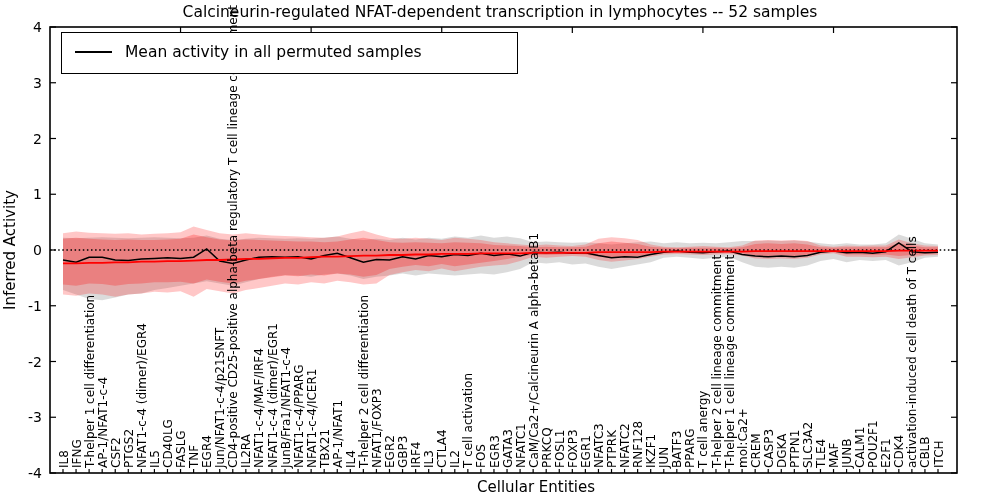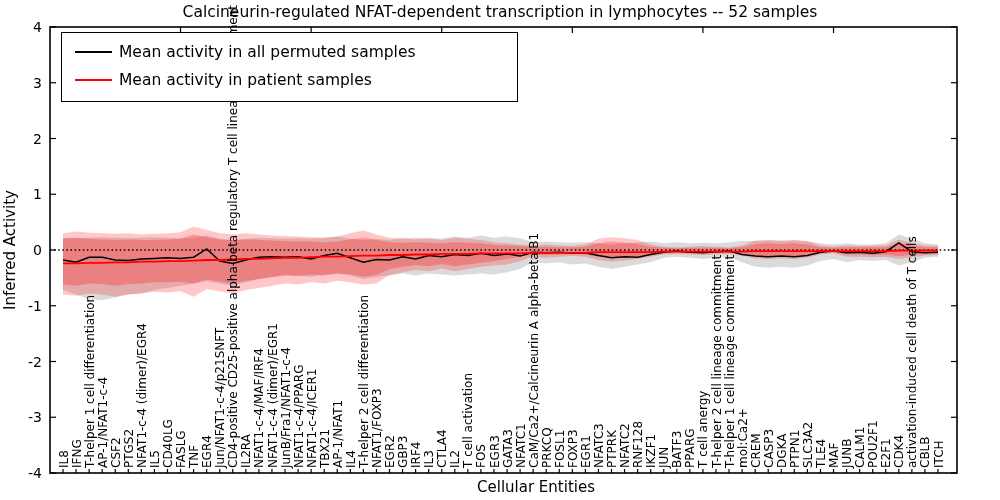--- a/index.html
+++ b/index.html
@@ -7,21 +7,21 @@
   .figure{position:relative;width:1000px;height:500px;background:#fff;overflow:hidden;}
   #plot-svg{position:absolute;left:0;top:0;width:1000px;height:500px;}
   svg text{font-family:"DejaVu Sans",sans-serif;}
   .title{position:absolute;top:3px;left:0;width:100%;text-align:center;font-size:15.5px;white-space:nowrap;}
   .xlabel{position:absolute;top:478px;left:0;width:100%;text-align:center;font-size:15px;padding-left:36px;}
   .ylabel{position:absolute;left:10px;top:250px;transform:translate(-50%,-50%) rotate(-90deg);font-size:15px;white-space:nowrap;}
   .legend{position:absolute;left:61px;top:32px;width:457px;box-sizing:border-box;
           border:1.4px solid #000;background:#fff;padding:5px 0 7px 0;}
   .legend-row{display:flex;align-items:center;height:28px;}
   .legend-swatch{display:inline-block;width:37px;height:0;border-top:2px solid #000;margin-left:13px;}
-  .legend-label{margin-left:7px;font-size:15.5px;white-space:nowrap;}
+  .legend-label{margin-left:13px;font-size:15.5px;white-space:nowrap;}
 </style>
 </head>
 <body>
 
 <div class="figure">
   <svg id="plot-svg" viewBox="0 0 1000 500">
       <g>
         <path d="M63.0,237.7L76.1,238.3L89.1,237.7L102.2,237.2L115.2,237.7L128.3,238.3L141.4,237.7L154.4,237.2L167.5,237.7L180.5,238.3L193.6,237.7L206.7,235.5L219.7,238.8L232.8,240.0L245.8,238.8L258.9,237.7L272.0,238.3L285.0,238.8L298.1,238.3L311.1,238.8L324.2,237.7L337.3,236.6L350.3,238.8L363.4,240.0L376.4,238.8L389.5,240.0L402.6,237.7L415.6,239.4L428.7,237.7L441.7,238.8L454.8,236.6L467.9,237.7L480.9,235.5L494.0,237.7L507.0,236.6L520.1,238.3L533.1,242.2L546.2,241.6L559.3,242.2L572.3,242.8L585.4,242.2L598.4,243.3L611.5,244.4L624.6,243.3L637.6,242.2L650.7,241.6L663.7,243.3L676.8,242.2L689.9,243.3L702.9,242.8L716.0,243.3L729.0,242.2L742.1,241.1L755.2,241.1L768.2,240.5L781.3,241.1L794.3,240.5L807.4,241.6L820.5,243.3L833.5,244.4L846.6,243.3L859.6,244.4L872.7,244.4L885.8,243.3L898.8,234.4L911.9,238.8L924.9,243.3L938.0,244.4L938.0,256.7L924.9,257.8L911.9,262.3L898.8,265.6L885.8,260.0L872.7,261.1L859.6,260.0L846.6,262.3L833.5,258.9L820.5,261.1L807.4,265.6L794.3,267.8L781.3,266.7L768.2,267.8L755.2,266.7L742.1,262.3L729.0,256.7L716.0,257.8L702.9,258.9L689.9,257.8L676.8,256.7L663.7,257.8L650.7,262.3L637.6,264.5L624.6,266.7L611.5,269.0L598.4,266.7L585.4,263.4L572.3,264.5L559.3,262.3L546.2,263.4L533.1,262.3L520.1,269.0L507.0,272.3L494.0,274.5L480.9,273.4L467.9,274.5L454.8,275.6L441.7,274.5L428.7,273.4L415.6,275.6L402.6,273.4L389.5,275.6L376.4,276.8L363.4,279.0L350.3,275.6L337.3,273.4L324.2,274.5L311.1,276.8L298.1,275.6L285.0,275.1L272.0,276.8L258.9,279.0L245.8,282.3L232.8,285.7L219.7,283.4L206.7,281.2L193.6,283.4L180.5,285.7L167.5,287.9L154.4,290.1L141.4,293.5L128.3,294.6L115.2,297.4L102.2,300.2L89.1,299.1L76.1,294.6L63.0,290.1Z" fill="#000000" fill-opacity="0.14"></path>
         <path d="M63.0,233.3L76.1,231.6L89.1,232.7L102.2,233.3L115.2,233.8L128.3,233.3L141.4,234.4L154.4,233.8L167.5,233.3L180.5,232.2L193.6,226.6L206.7,229.9L219.7,233.3L232.8,234.4L245.8,233.3L258.9,234.4L272.0,235.5L285.0,236.1L298.1,236.6L311.1,237.2L324.2,237.7L337.3,236.6L350.3,233.3L363.4,230.5L376.4,234.4L389.5,237.7L402.6,238.8L415.6,237.7L428.7,238.8L441.7,240.0L454.8,237.7L467.9,238.8L480.9,240.0L494.0,242.2L507.0,243.3L520.1,244.4L533.1,245.5L546.2,244.4L559.3,245.5L572.3,246.1L585.4,244.4L598.4,238.8L611.5,237.2L624.6,238.3L637.6,240.0L650.7,244.4L663.7,246.7L676.8,247.2L689.9,246.7L702.9,246.1L716.0,246.7L729.0,247.2L742.1,245.5L755.2,240.5L768.2,240.0L781.3,240.5L794.3,240.0L807.4,241.1L820.5,245.5L833.5,246.7L846.6,245.5L859.6,246.1L872.7,245.5L885.8,245.5L898.8,239.4L911.9,243.3L924.9,245.5L938.0,246.1L938.0,255.0L924.9,255.6L911.9,257.2L898.8,258.9L885.8,256.7L872.7,257.2L859.6,256.7L846.6,256.7L833.5,253.3L820.5,254.5L807.4,257.8L794.3,258.9L781.3,258.4L768.2,258.9L755.2,258.4L742.1,255.6L729.0,253.9L716.0,254.5L702.9,255.0L689.9,254.5L676.8,253.9L663.7,254.5L650.7,256.7L637.6,258.9L624.6,260.6L611.5,261.7L598.4,260.0L585.4,256.7L572.3,256.1L559.3,256.7L546.2,257.8L533.1,256.7L520.1,261.1L507.0,264.5L494.0,265.6L480.9,266.7L467.9,269.0L454.8,271.2L441.7,268.4L428.7,271.2L415.6,270.1L402.6,272.3L389.5,275.1L376.4,283.4L363.4,284.6L350.3,282.3L337.3,280.7L324.2,283.4L311.1,282.3L298.1,284.6L285.0,283.4L272.0,285.7L258.9,287.9L245.8,290.1L232.8,293.5L219.7,291.3L206.7,289.0L193.6,296.8L180.5,291.3L167.5,292.4L154.4,291.8L141.4,293.5L128.3,294.6L115.2,296.8L102.2,294.6L89.1,293.5L76.1,295.7L63.0,294.6Z" fill="#ff0000" fill-opacity="0.22"></path>
         <path d="M63.0,238.8L76.1,237.7L89.1,238.8L102.2,239.4L115.2,240.0L128.3,239.4L141.4,240.0L154.4,240.0L167.5,239.4L180.5,238.8L193.6,234.4L206.7,237.2L219.7,239.4L232.8,240.5L245.8,239.4L258.9,240.0L272.0,240.5L285.0,241.1L298.1,241.6L311.1,241.6L324.2,242.2L337.3,241.6L350.3,239.4L363.4,237.7L376.4,240.0L389.5,242.2L402.6,242.8L415.6,242.2L428.7,242.8L441.7,243.3L454.8,242.2L467.9,242.8L480.9,243.3L494.0,245.0L507.0,245.5L520.1,246.1L533.1,247.2L546.2,246.7L559.3,247.2L572.3,247.2L585.4,246.7L598.4,243.3L611.5,241.6L624.6,242.8L637.6,243.9L650.7,246.7L663.7,247.8L676.8,248.3L689.9,247.8L702.9,247.8L716.0,247.8L729.0,248.3L742.1,247.2L755.2,243.9L768.2,243.3L781.3,243.9L794.3,243.3L807.4,244.4L820.5,247.2L833.5,247.8L846.6,247.2L859.6,247.2L872.7,247.2L885.8,247.2L898.8,243.3L911.9,245.5L924.9,247.2L938.0,247.2L938.0,253.3L924.9,253.9L911.9,255.0L898.8,256.1L885.8,254.5L872.7,255.0L859.6,254.5L846.6,254.5L833.5,252.2L820.5,252.8L807.4,255.0L794.3,256.1L781.3,255.6L768.2,256.1L755.2,255.6L742.1,253.3L729.0,252.8L716.0,252.8L702.9,253.3L689.9,252.8L676.8,252.8L663.7,252.8L650.7,254.5L637.6,256.1L624.6,256.7L611.5,257.8L598.4,256.7L585.4,254.5L572.3,253.9L559.3,254.5L546.2,255.0L533.1,254.5L520.1,256.7L507.0,258.9L494.0,261.1L480.9,262.8L467.9,264.5L454.8,266.2L441.7,263.9L428.7,266.2L415.6,265.1L402.6,266.7L389.5,269.0L376.4,275.1L363.4,276.8L350.3,274.5L337.3,273.4L324.2,275.6L311.1,274.5L298.1,276.2L285.0,275.6L272.0,277.3L258.9,279.0L245.8,280.7L232.8,283.4L219.7,281.8L206.7,279.5L193.6,283.4L180.5,281.8L167.5,282.3L154.4,282.3L141.4,283.4L128.3,284.0L115.2,285.7L102.2,284.0L89.1,283.4L76.1,285.7L63.0,284.6Z" fill="#ff0000" fill-opacity="0.25"></path>
@@ -209,18 +209,14 @@
       </g>
     </svg>
   <div class="title">Calcineurin-regulated NFAT-dependent transcription in lymphocytes -- 52 samples</div>
   <div class="ylabel">Inferred Activity</div>
   <div class="xlabel">Cellular Entities</div>
   <div class="legend">
     <div class="legend-row">
       <span class="legend-swatch" style="border-top-color: rgb(0, 0, 0);"></span>
       <span class="legend-label">Mean activity in all permuted samples</span>
     </div>
-    <div class="legend-row">
-      <span class="legend-swatch" style="border-top-color: rgb(255, 0, 0);"></span>
-      <span class="legend-label">Mean activity in patient samples</span>
-    </div>
   </div>
 </div>
 
 </body></html>

